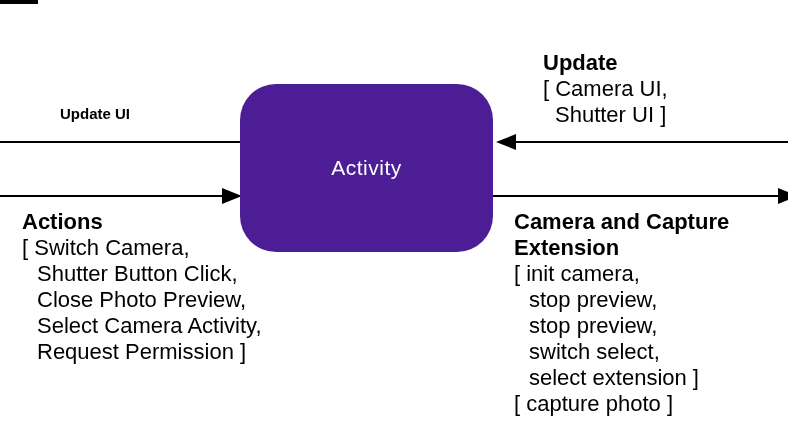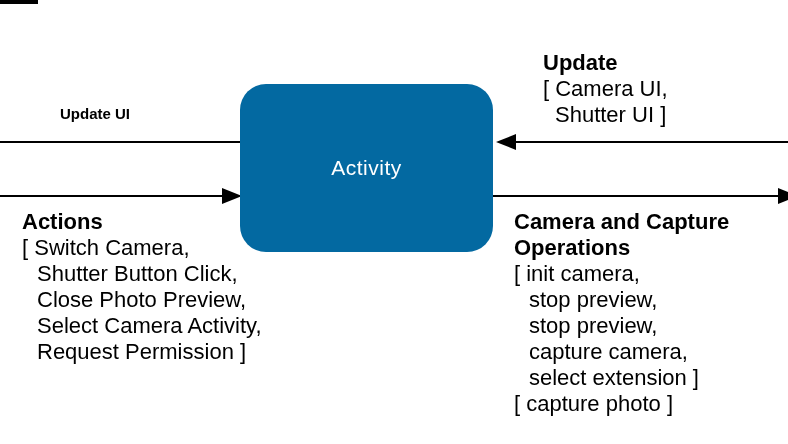--- a/index.html
+++ b/index.html
@@ -91,21 +91,21 @@
 <div class="canvas">
 
   <div class="frag"></div>
 
   <div class="label-update">Update UI</div>
   <div class="hline line-update"></div>
 
   <div class="hline line-actions"></div>
   <div class="arrowhead ah-actions"></div>
 
-  <div class="node" style="background-color: #0369a1; border-radius: 26px;">
+  <div class="node" style="background-color: #4c1d95;">
     <span class="node-label">Activity</span>
   </div>
 
   <div class="hline line-state"></div>
   <div class="arrowhead ah-state"></div>
 
   <div class="hline line-ops"></div>
   <div class="arrowhead ah-ops-partial"></div>
 
   <div class="tblock block-state">
@@ -118,22 +118,22 @@
     <div class="bold">Actions</div>
     <div>[ Switch Camera,</div>
     <div class="ind">Shutter Button Click,</div>
     <div class="ind">Close Photo Preview,</div>
     <div class="ind">Select Camera Activity,</div>
     <div class="ind">Request Permission ]</div>
   </div>
 
   <div class="tblock block-ops">
     <div class="bold">Camera and Capture</div>
-    <div class="bold">Operations</div>
+    <div class="bold">Extension</div>
     <div>[ init camera,</div>
     <div class="ind">stop preview,</div>
     <div class="ind">stop preview,</div>
-    <div class="ind">capture camera,</div>
+    <div class="ind">switch select,</div>
     <div class="ind">select extension ]</div>
     <div>[ capture photo ]</div>
   </div>
 
 </div>
 
 </body></html>

